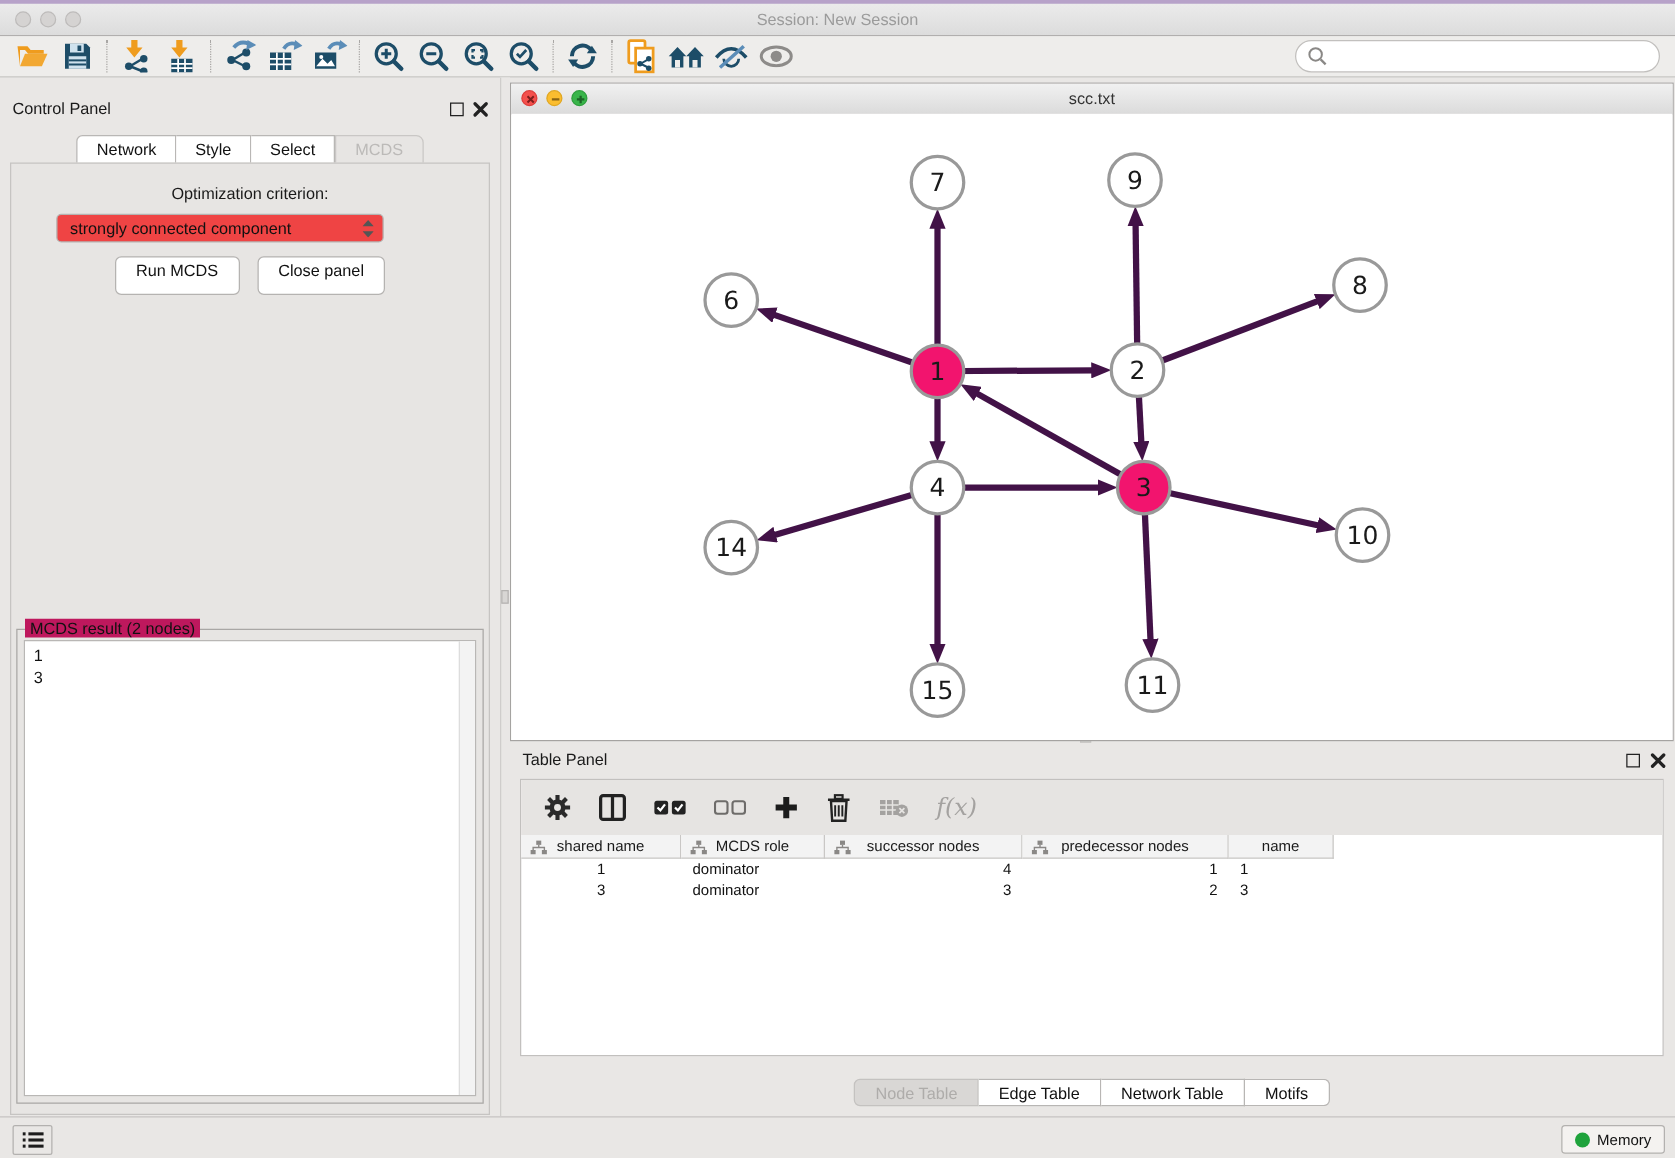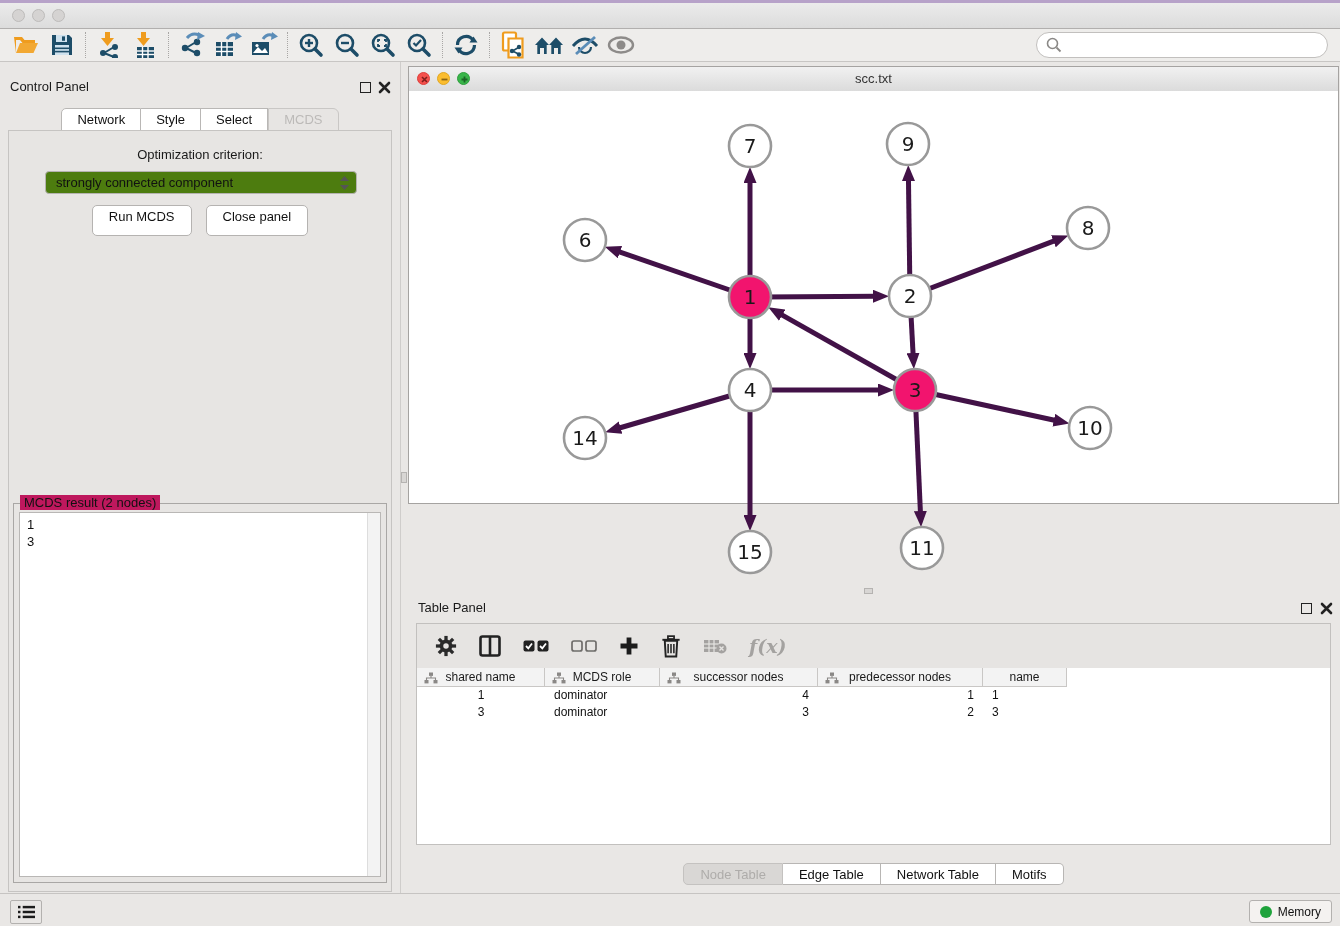--- a/index.html
+++ b/index.html
@@ -36,51 +36,51 @@
   .ph-float{position:absolute;width:11px;height:11px;border:1.6px solid #222;box-sizing:border-box;top:8px;}
   .ph-close{position:absolute;width:13px;height:13px;top:7px;}
   .cp-tabs{position:absolute;left:0;right:0;top:34px;display:flex;justify-content:center;}
   .cp-tab{height:28px;line-height:22px;padding:0 15px;background:#fff;border:1px solid #b9b7b5;border-left:none;
     font-size:13px;color:#111;box-sizing:border-box;}
   .cp-tab:first-child{border-left:1px solid #b9b7b5;border-radius:5px 0 0 5px;}
   .cp-tab.active{background:#e7e5e3;color:#bcbab8;border:1px solid #c9c7c5;border-radius:0 6px 6px 0;}
   .cp-inner{position:absolute;left:8px;top:56px;width:384px;height:762px;background:#e7e5e3;
     border:1px solid #c6c4c2;box-sizing:border-box;}
   .opt-label{position:absolute;left:0;right:0;top:16px;text-align:center;font-size:13px;color:#1a1a1a;}
-  .opt-select{position:absolute;left:36px;top:40px;width:312px;height:23px;background:#4d7c0f;
+  .opt-select{position:absolute;left:36px;top:40px;width:262px;height:23px;background:#ef4444;
     border:1px solid #b5b3b1;border-radius:4px;display:flex;align-items:center;box-sizing:border-box;
     padding-left:10px;font-size:13px;color:#111;}
   .opt-select svg{margin-left:auto;margin-right:7px;}
   .cp-buttons{position:absolute;left:0;right:0;top:74px;display:flex;justify-content:center;gap:14px;}
   .btn{height:31px;line-height:21px;padding:0 16px;background:#fff;border:1px solid #b5b3b1;border-radius:5px;
     font-size:13px;color:#111;box-sizing:border-box;}
   .mcds-fieldset{position:absolute;left:4px;top:372px;width:374px;height:380px;
     border:1px solid #a9a7a5;box-sizing:border-box;}
   .mcds-legend{position:absolute;left:6px;top:-9px;background:#be185d;padding:0 4px;font-size:13px;color:#111;}
   .mcds-box{position:absolute;left:5px;top:8px;right:5px;bottom:5px;background:#fff;border:1px solid #b9b7b5;}
   .mcds-scroll{position:absolute;right:0;top:0;bottom:0;width:12px;background:#f3f3f3;border-left:1px solid #ddd;}
   .mcds-text{margin:0;padding:3px 7px;font-family:"Liberation Sans",sans-serif;font-size:13px;line-height:17px;color:#111;white-space:pre-line;}
   
   .splitter-v{position:absolute;left:400px;top:62px;width:8px;height:831px;background:#e9e7e5;border-left:1px solid #cfcdcb;box-sizing:border-box;}
   .split-handle{position:absolute;left:401px;top:472px;width:6px;height:11px;background:#d8d6d4;border:1px solid #b5b3b1;box-sizing:border-box;}
   .split-handle-h{position:absolute;left:864px;top:588px;width:9px;height:6px;background:#d8d6d4;border:1px solid #b5b3b1;box-sizing:border-box;}
   
-  .network-window{position:absolute;left:408px;top:66px;width:931px;height:438px;
+  .network-window{position:absolute;left:408px;top:66px;width:931px;height:527px;
     border:1px solid #a5a3a1;background:#fff;box-sizing:border-box;}
   .nw-titlebar{position:absolute;left:0;top:0;right:0;height:24px;
     background:linear-gradient(#f1f1f1,#dbdbdb);border-bottom:1px solid #b3b1af;}
   .nw-lights{position:absolute;left:8px;top:5px;display:flex;gap:7px;}
   .nw-title{position:absolute;left:0;right:0;top:0;height:24px;line-height:24px;text-align:center;font-size:13px;color:#333;}
   .nw-canvas{position:absolute;left:0;top:24px;right:0;bottom:0;background:#fff;}
   
   .table-panel{position:absolute;left:408px;top:595px;width:931px;height:296px;background:#e9e7e5;}
   .tp-content{position:absolute;left:8px;top:28px;width:915px;height:222px;background:#fff;
     border:1px solid #c2c0be;box-sizing:border-box;}
   .tp-toolbar{position:absolute;left:0;top:0;right:0;height:44px;background:#e6e4e2;
-    display:flex;align-items:center;padding-left:18px;gap:22px;box-sizing:border-box;font-weight:bold;}
+    display:flex;align-items:center;padding-left:18px;gap:22px;box-sizing:border-box;}
   .tp-tool{display:flex;align-items:center;justify-content:center;}
   .fx-label{font-family:"DejaVu Serif",serif;font-style:italic;font-size:19px;color:#a4a2a0;}
   .tbl-header{position:absolute;left:0;top:44px;height:19px;display:flex;}
   .th{background:#f3f3f3;border-right:1px solid #c9c7c5;border-bottom:1px solid #c9c7c5;box-sizing:border-box;
     font-size:12px;color:#1a1a1a;display:flex;align-items:center;justify-content:center;position:relative;}
   .th .tree-ico{position:absolute;left:7px;top:4px;}
   .tbl-body{position:absolute;left:0;top:63px;right:0;}
   .tr{display:flex;height:17px;}
   .td{font-size:12px;color:#111;box-sizing:border-box;padding:1px 9px 0 9px;overflow:hidden;}
   .c0{width:128px;text-align:center;} .c1{width:115px;} .c2{width:158px;text-align:right;} .c3{width:165px;text-align:right;} .c4{width:84px;}
@@ -103,20 +103,21 @@
 </head>
 <body>
 
 <div class="titlebar">
   <div class="purple-strip"></div>
   <div class="tl-group">
     <span class="tl"></span>
     <span class="tl"></span>
     <span class="tl"></span>
   </div>
+  <div class="win-title">Session: New Session</div>
 </div>
 
 <div class="toolbar">
   <span class="tb-btn">
     <svg width="26" height="22" viewBox="0 0 26 22">
         <path d="M1 3 h8 l2.5 3 H22 v3 H9.5 L7 6 H3 v13 z" fill="#ef9c1e"></path>
         <path d="M3 19 L7 9 h18 l-4.5 10 z" fill="#f2a832"></path>
       </svg>
   </span>
   <span class="tb-btn">

